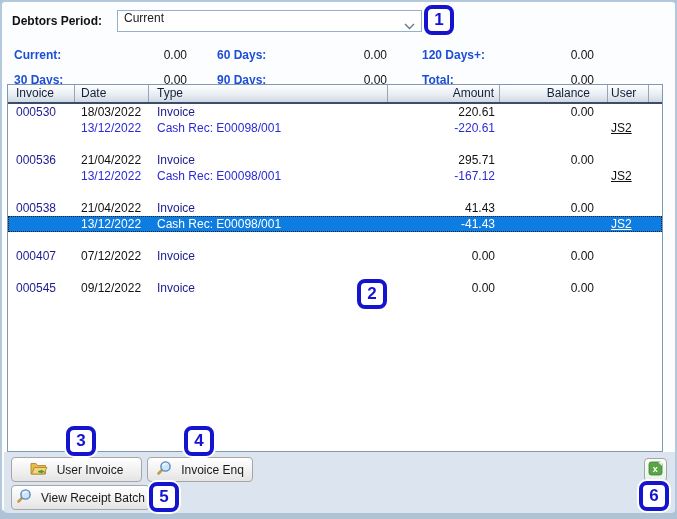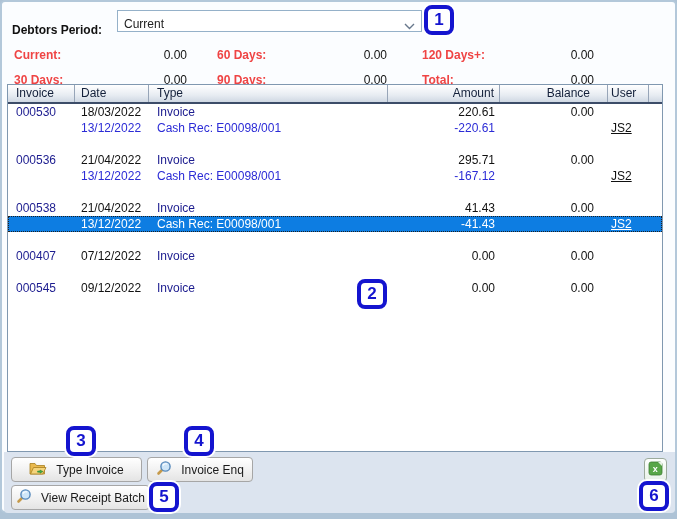--- a/index.html
+++ b/index.html
@@ -3,30 +3,30 @@
 <meta charset="utf-8">
 <style>
   * { margin:0; padding:0; box-sizing:border-box; }
   html,body { font-family:"Liberation Sans", sans-serif; background:#aec3d6; }
   .screen { position:relative; width:677px; height:519px; overflow:hidden; background:#aec3d6; }
   .window {
     position:absolute; left:0; top:0; width:677px; height:513px;
     background:#fbfdff; border:2px solid #b3c8da; border-radius:5px;
   }
   
-  .filter-label { position:absolute; left:10px; top:21px; font-size:12px; font-weight:bold; color:#111; }
+  .filter-label { position:absolute; left:10px; top:12px; font-size:12px; font-weight:bold; color:#111; }
   .combo {
     position:absolute; left:115px; top:8px; width:305px; height:22px;
-    background:#fff; border:1px solid #95b1c9; display:flex; align-items:flex-end;
+    background:#fff; border:1px solid #95b1c9; display:flex; align-items:flex-start;
     padding-left:6px; font-size:12px; color:#222; cursor:default;
   }
   .combo .chev { position:absolute; right:6px; top:8px; }
   
   .sum-cell { position:absolute; height:15px; line-height:15px; font-size:12px; display:flex; justify-content:space-between; }
-  .sum-cell b { font-weight:bold; color:#ef4444; }
+  .sum-cell b { font-weight:bold; color:#1d4ed8; }
   .sum-cell span.v { color:#111; }
   .sc1 { left:12px;  width:173px; }
   .sc2 { left:215px; width:170px;gap:12px; }
   .sc3 { left:420px; width:172px; }
   .r1 { top:46px; } .r2 { top:71px; }
   
   .grid {
     position:absolute; left:5px; top:82px; width:656px; height:368px;
     background:#fff; border:1px solid #8098b0; overflow:hidden;
   }
@@ -207,21 +207,21 @@
 
     <div class="panel">
       <div class="btn btn-view-invoice">
         <span>
           <svg width="18" height="14" viewBox="0 0 18 14">
             <path d="M1 2.5 h5 l1.5 2 h8 v8.5 h-14.5 z" fill="#e9b94e" stroke="#a8801f" stroke-width="0.8"></path>
             <path d="M1.5 13 L4.5 6.5 H17 L13.8 13 Z" fill="#f4d47c" stroke="#a8801f" stroke-width="0.8"></path>
             <path d="M11 9 l3 1.6 -3 1.6 v-1 l-2.4 0 v-1.2 l2.4 0 z" fill="#3faf46" stroke="#2a7d30" stroke-width="0.5"></path>
           </svg>
         </span>
-        <span>Type Invoice</span>
+        <span>User Invoice</span>
       </div>
       <div class="btn btn-view-receipt">
         <span>
           <svg width="16" height="16" viewBox="0 0 16 16">
             <line x1="6" y1="10" x2="2.5" y2="13.5" stroke="#c69a4a" stroke-width="2.6" stroke-linecap="round"></line>
             <circle cx="9.5" cy="6.5" r="4.6" fill="#cfe6f8" stroke="#5588bb" stroke-width="1.4"></circle>
             <path d="M7.2 5.2 a3.2 3.2 0 0 1 3.2 -1.4" fill="none" stroke="#ffffff" stroke-width="1.2" stroke-linecap="round"></path>
           </svg>
         </span>
         <span>View Receipt Batch</span>

